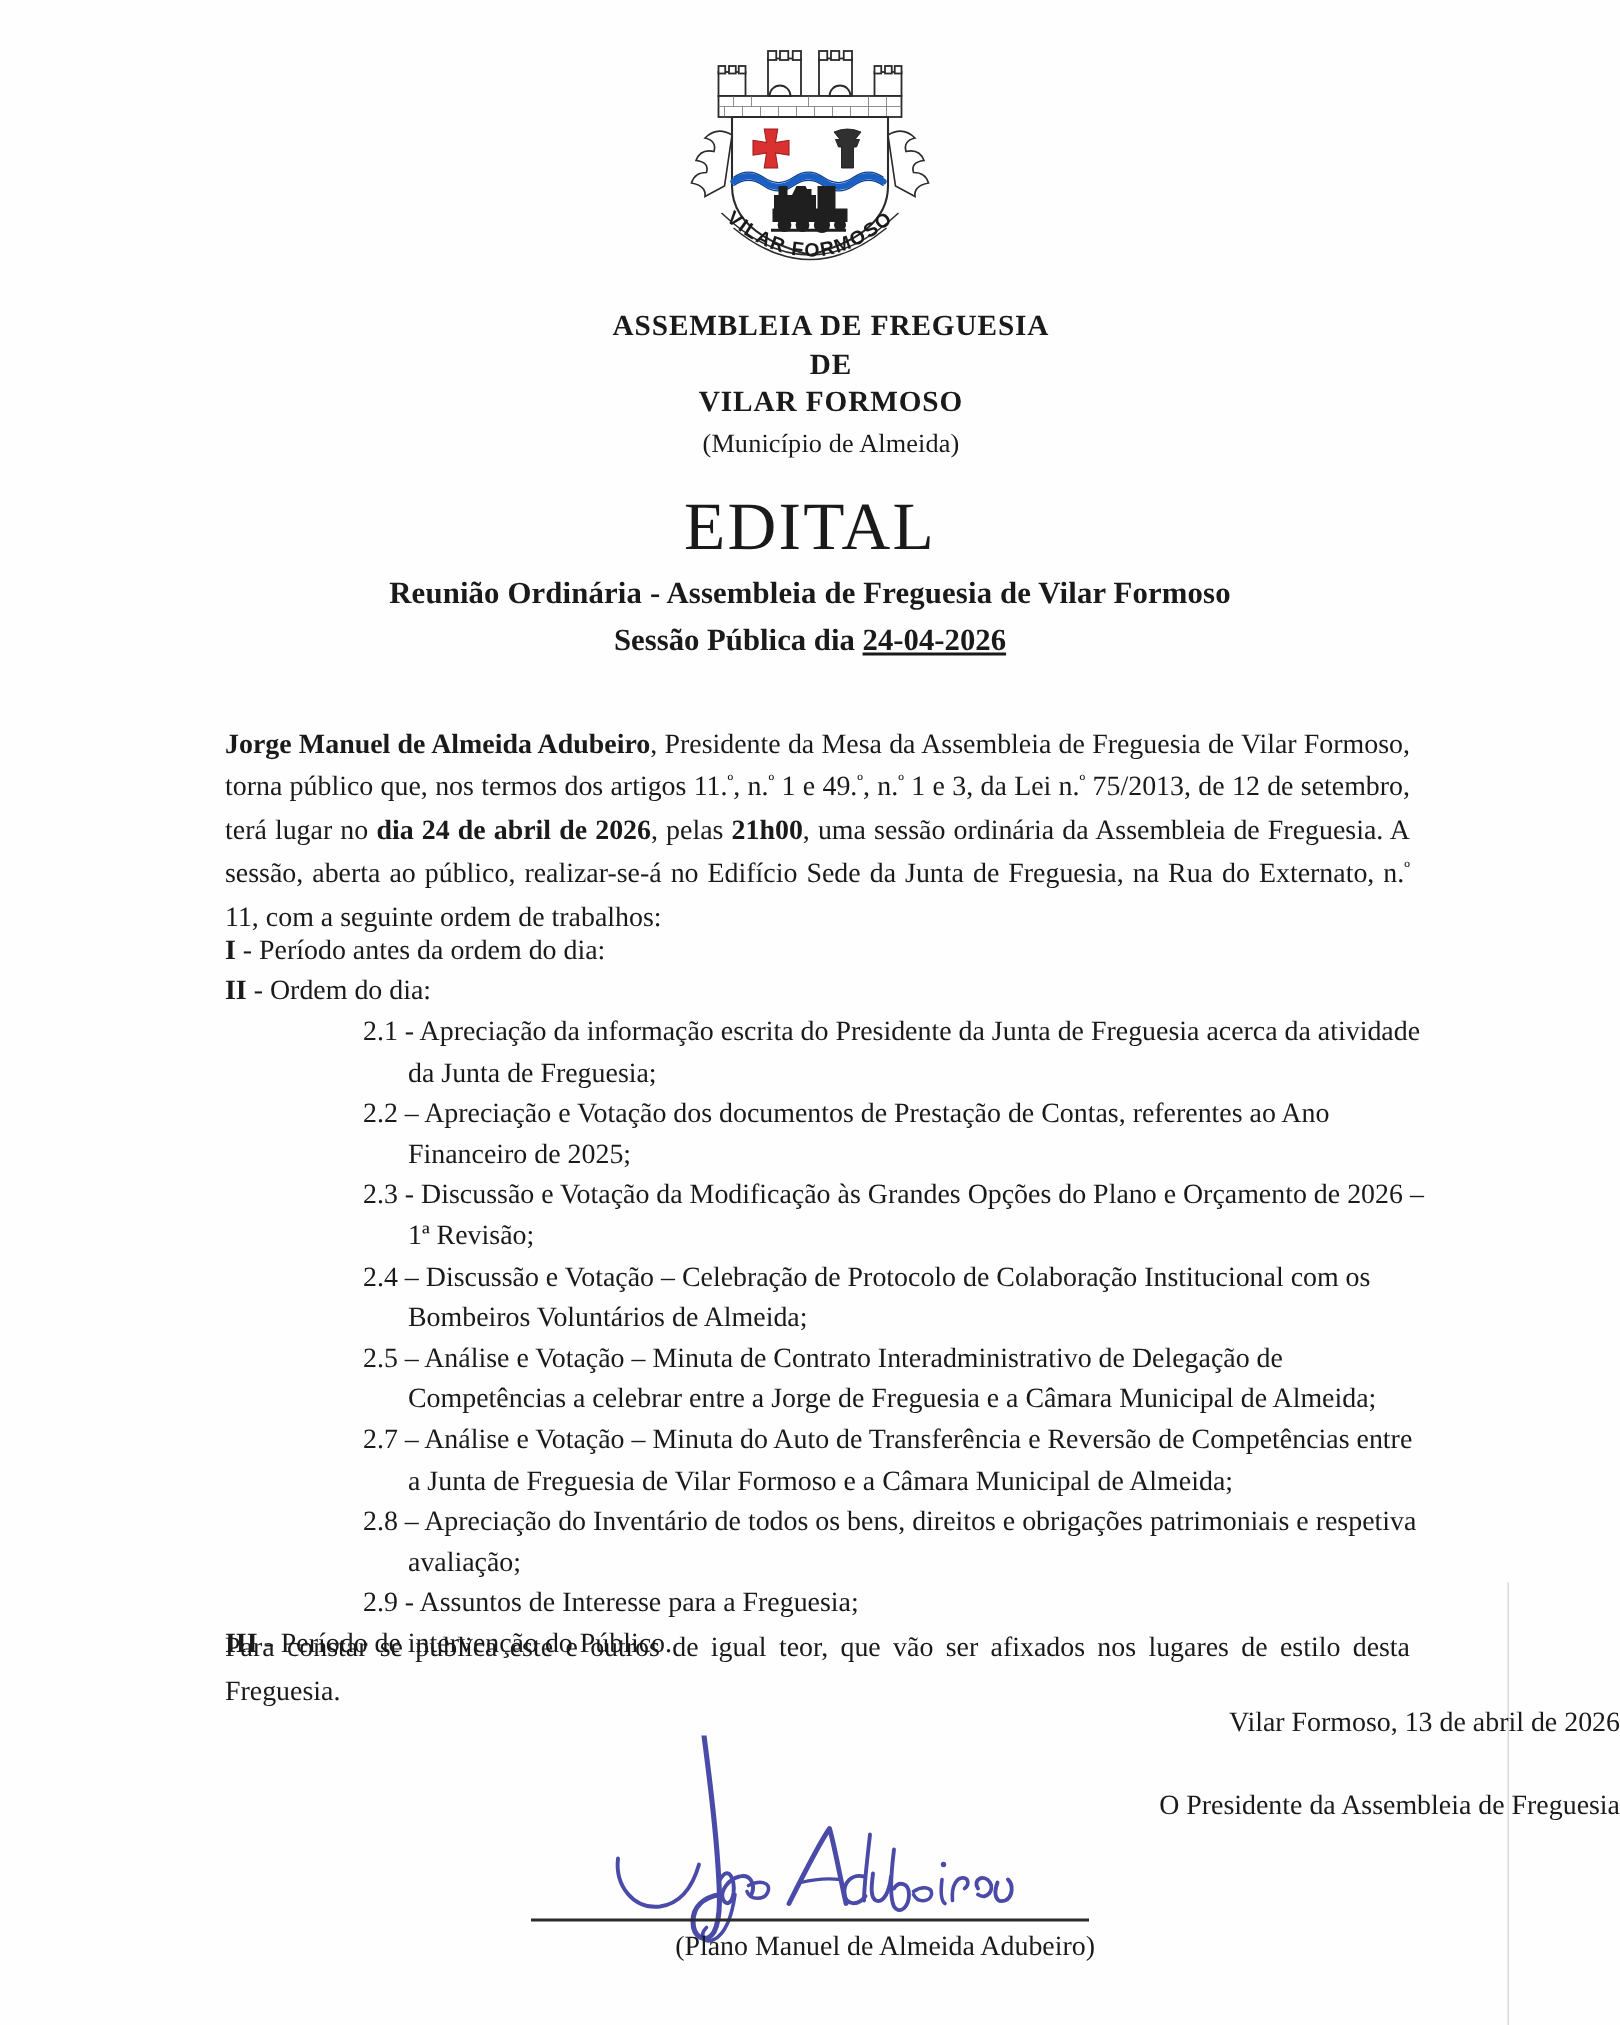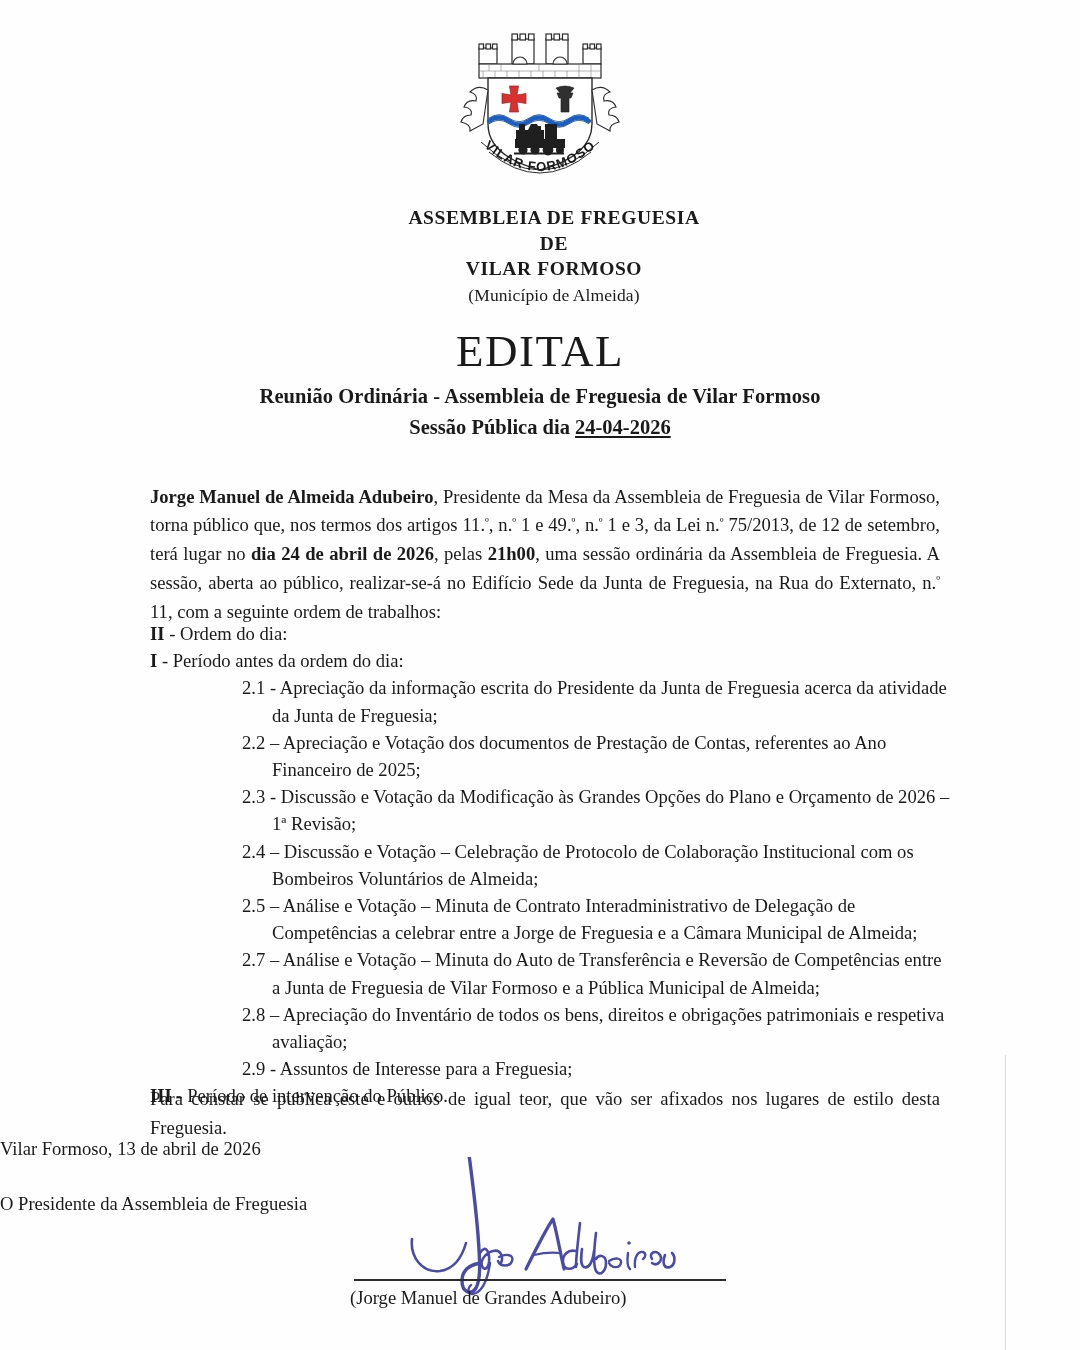--- a/index.html
+++ b/index.html
@@ -157,21 +157,21 @@
     font-size: 18.6px;
     line-height: 28.8px;
     text-align: justify;
   }
 
   
   .sig-block {
     position: absolute;
     left: 0; right: 0;
     top: 1135px;
-    text-align: left;
+    text-align: right;
   }
   .sig-place {
     font-size: 18.6px;
     line-height: 28px;
   }
   .sig-role {
     font-size: 18.6px;
     margin-top: 30px;
   }
   .sig-area {
@@ -317,33 +317,33 @@
   <div class="subtitle2">
     <span>Sessão Pública dia </span><span class="date">24-04-2026</span>
   </div>
 
   <div class="body-block">
     <p class="para"><b>Jorge Manuel de Almeida Adubeiro</b><span>, Presidente da Mesa da Assembleia de Freguesia de Vilar Formoso, torna público que, nos termos dos artigos 11.</span><span class="sup">º</span><span>, n.</span><span class="sup">º</span><span> 1 e 49.</span><span class="sup">º</span><span>, n.</span><span class="sup">º</span><span> 1 e 3, da Lei n.</span><span class="sup">º</span><span> 75/2013, de 12 de setembro, terá lugar no </span><b>dia 24 de abril de 2026</b><span>, pelas </span><b>21h00</b><span>, uma sessão ordinária da Assembleia de Freguesia. A sessão, aberta ao público, realizar-se-á no Edifício Sede da Junta de Freguesia, na Rua do Externato, n.</span><span class="sup">º</span><span> 11, com a seguinte ordem de trabalhos:</span></p>
   </div>
 
   <div class="agenda">
     <div class="roman">
-      <span class="num">II</span><span> - Ordem do dia:</span>
+      <span class="num">I</span><span> - Período antes da ordem do dia:</span>
     </div>
     <div class="roman">
-      <span class="num">I</span><span> - Período antes da ordem do dia:</span>
+      <span class="num">II</span><span> - Ordem do dia:</span>
     </div>
 
     <ul class="sub-list">
       <li class="sub-item"><span>2.1</span><span> - Apreciação da informação escrita do Presidente da Junta de Freguesia acerca da atividade da Junta de Freguesia;</span></li>
       <li class="sub-item"><span>2.2</span><span> – Apreciação e Votação dos documentos de Prestação de Contas, referentes ao Ano Financeiro de 2025;</span></li>
       <li class="sub-item"><span>2.3</span><span> - Discussão e Votação da Modificação às Grandes Opções do Plano e Orçamento de 2026 – 1ª Revisão;</span></li>
       <li class="sub-item"><span>2.4</span><span> – Discussão e Votação – Celebração de Protocolo de Colaboração Institucional com os Bombeiros Voluntários de Almeida;</span></li>
       <li class="sub-item"><span>2.5</span><span> – Análise e Votação – Minuta de Contrato Interadministrativo de Delegação de Competências a celebrar entre a Jorge de Freguesia e a Câmara Municipal de Almeida;</span></li>
-      <li class="sub-item"><span>2.7</span><span> – Análise e Votação – Minuta do Auto de Transferência e Reversão de Competências entre a Junta de Freguesia de Vilar Formoso e a Pública Municipal de Almeida;</span></li>
+      <li class="sub-item"><span>2.7</span><span> – Análise e Votação – Minuta do Auto de Transferência e Reversão de Competências entre a Junta de Freguesia de Vilar Formoso e a Câmara Municipal de Almeida;</span></li>
       <li class="sub-item"><span>2.8</span><span> – Apreciação do Inventário de todos os bens, direitos e obrigações patrimoniais e respetiva avaliação;</span></li>
       <li class="sub-item"><span>2.9</span><span> - Assuntos de Interesse para a Freguesia;</span></li>
     </ul>
 
     <div class="roman">
       <span class="num">III</span><span> - Período de intervenção do Público.</span>
     </div>
   </div>
 
   <div class="closing">Para constar se publica este e outros de igual teor, que vão ser afixados nos lugares de estilo desta Freguesia.</div>
@@ -374,17 +374,17 @@
 
           <path d="M278 96 C277 104, 277 110, 280 112" stroke-width="2.4"></path>
           <circle cx="279" cy="86" r="1.8" fill="#4a4aa8" stroke="none"></circle>
 
           <path d="M285 110 C284 100, 288 94, 293 95 C296 96, 296 100, 293 102" stroke-width="2.4"></path>
           <path d="M302 102 C298 96, 306 92, 310 98 C313 103, 308 110, 302 106" stroke-width="2.6"></path>
           <path d="M315 98 C312 106, 314 112, 320 110 C325 108, 326 100, 322 96" stroke-width="2.6"></path>
         </g>
       </svg>
       <div class="sig-line"></div>
-      <div class="sig-name">(Jorge Manuel de Grandes Adubeiro)</div>
+      <div class="sig-name">(Plano Manuel de Almeida Adubeiro)</div>
     </div>
   </div>
 
 </div>
 
 </body></html>

